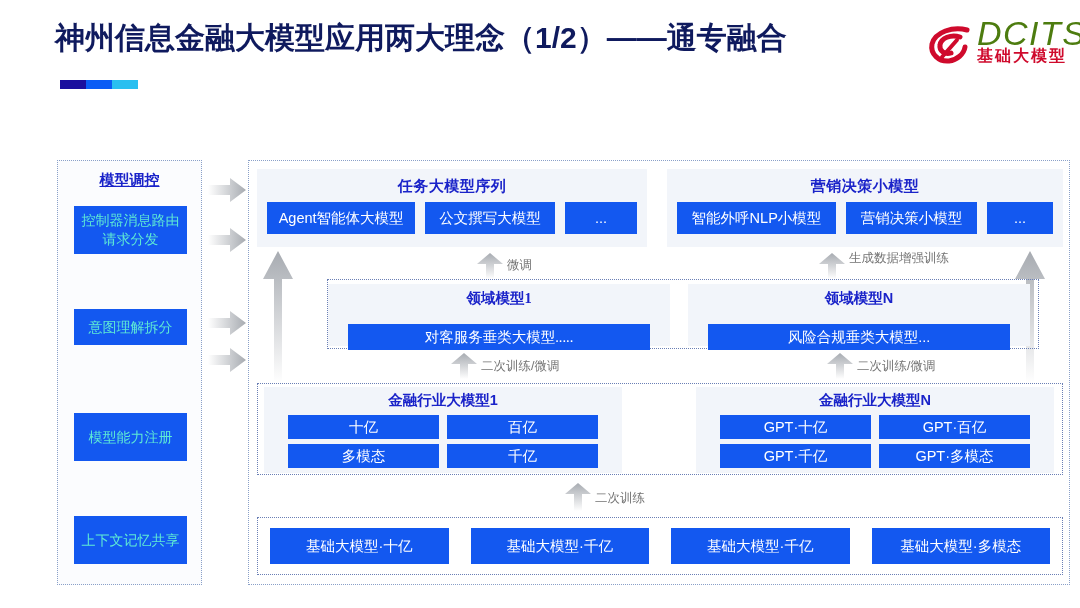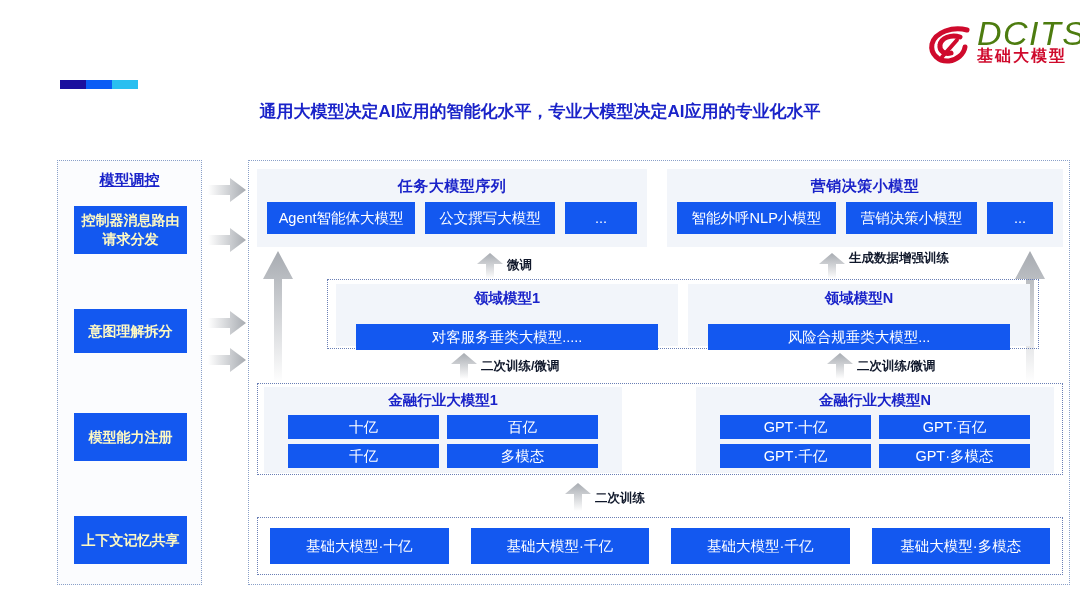--- a/index.html
+++ b/index.html
@@ -45,26 +45,26 @@
     position: absolute; left: 57px; top: 160px;
     width: 145px; height: 425px;
     border: 1px dotted #8aa0c8; background: #fbfcfe;
   }
   .ctrl-title {
     position:absolute; left:0; top:10px; width:100%;
     text-align:center; font-size:15px; font-weight:bold; color:#1a23c9;text-decoration:underline;
   }
   .ctrl-box {
     position:absolute; left:16px; width:113px;
-    background:#1358f0; color:#fef9c3; font-size:14px; font-weight:bold;
+    background:#1358f0; color:#5eead4; font-size:14px; font-weight:normal;
     display:flex; align-items:center; justify-content:center; text-align:center;
     line-height: 19px; padding: 0 4px;
   }
   .cb1 { top: 45px;  height: 48px; }
-  .cb2 { top: 148px; height: 44px; }
+  .cb2 { top: 148px; height: 36px; }
   .cb3 { top: 252px; height: 48px; }
   .cb4 { top: 355px; height: 48px; }
 
   
   .r-arrow { position:absolute; width: 38px; height: 24px; }
   .ra1 { left: 208px; top: 178px; }
   .ra2 { left: 208px; top: 228px; }
   .ra3 { left: 208px; top: 311px; }
   .ra4 { left: 208px; top: 348px; }
 
@@ -91,21 +91,21 @@
   
   .p-task-big   { left: 8px;   top: 8px;  width: 390px; height: 78px; }
   .p-task-small { left: 418px; top: 8px;  width: 396px; height: 78px; }
 
   
   .band {
     position:absolute; border:1px dotted #6a7fb5; background:transparent;
   }
   .band-domain { left: 78px; top: 118px; width: 712px; height: 70px; }
   .dom-card { position:absolute; background:#f2f5fa; }
-  .dom1 { left: 8px;  top: 4px; width: 342px; height: 62px; }
+  .dom1 { left: 0;  top: 4px; width: 342px; height: 62px; font-family: Liberation Serif, serif; }
   .dom2 { left: 360px; top: 4px; width: 342px; height: 62px; }
   .dom-title { text-align:center; font-size:14.5px; font-weight:bold; color:#1a23c9; padding-top:5px; }
   .dom-chip {
     margin: 16px auto 0 auto; width: 302px; height: 26px; background:#1358f0;
     color:#fff; font-size:14.5px; display:flex; align-items:center; justify-content:center;
   }
 
   
   .band-industry { left: 8px; top: 222px; width: 806px; height: 92px; }
   .ind-card { position:absolute; top: 3px; height: 86px; background:#f2f5fa; }
@@ -125,30 +125,31 @@
   .band-base { left: 8px; top: 356px; width: 806px; height: 58px; }
   .base-row { display:flex; gap: 22px; padding: 10px 12px; }
   .base-chip {
     flex:1; background:#1358f0; color:#fff; font-size:14.5px; height: 36px;
     display:flex; align-items:center; justify-content:center; white-space:nowrap;
   }
 
   
   .u-arrow { position:absolute; }
   .arrow-label {
-    position:absolute; font-size:12.5px; color:#0f172a; font-weight:bold;
+    position:absolute; font-size:12.5px; color:#737373; font-weight:normal;
     white-space:nowrap; line-height:14px; text-align:center;
   }
   svg { display:block; }
 </style>
 </head>
 <body>
 
 <div class="slide">
 
+  <div class="title">神州信息金融大模型应用两大理念（1/2）——通专融合</div>
 
   <div class="accent-bar">
     <i class="ab1"></i>
       <i class="ab2"></i>
       <i class="ab3"></i>
   </div>
 
   <div class="logo">
     <div class="logo-mark">
       <svg viewBox="0 0 46 44" width="46" height="44">
@@ -156,21 +157,20 @@
         <path d="M33 13 C24 10, 14 14, 13 21 C12 27, 18 31, 24 29" fill="none" stroke="#cf0a2c" stroke-width="5" stroke-linecap="round"></path>
         <path d="M15 33 L30 16" stroke="#cf0a2c" stroke-width="4" stroke-linecap="round"></path>
       </svg>
     </div>
     <div class="logo-text">
       <div class="logo-dcits">DCITS</div>
       <div class="logo-cn">基础大模型</div>
     </div>
   </div>
 
-  <div class="subtitle">通用大模型决定AI应用的智能化水平，专业大模型决定AI应用的专业化水平</div>
 
   <div class="ctrl-col">
     <div class="ctrl-title">模型调控</div>
     <div class="ctrl-box cb1">控制器消息路由请求分发</div>
     <div class="ctrl-box cb2">意图理解拆分</div>
     <div class="ctrl-box cb3">模型能力注册</div>
     <div class="ctrl-box cb4">上下文记忆共享</div>
   </div>
 
   <div class="r-arrow ra1">
@@ -278,22 +278,22 @@
       </svg>
     </div>
     <div class="arrow-label" style="left:608px; top:198px;">二次训练/微调</div>
 
     <div class="band band-industry">
       <div class="ind-card ind1">
         <div class="ind-title">金融行业大模型1</div>
         <div class="ind-grid">
           <div class="ind-chip">十亿</div>
           <div class="ind-chip">百亿</div>
+          <div class="ind-chip">多模态</div>
           <div class="ind-chip">千亿</div>
-          <div class="ind-chip">多模态</div>
         </div>
       </div>
       <div class="ind-card ind2">
         <div class="ind-title">金融行业大模型N</div>
         <div class="ind-grid">
           <div class="ind-chip">GPT·十亿</div>
           <div class="ind-chip">GPT·百亿</div>
           <div class="ind-chip">GPT·千亿</div>
           <div class="ind-chip">GPT·多模态</div>
         </div>

